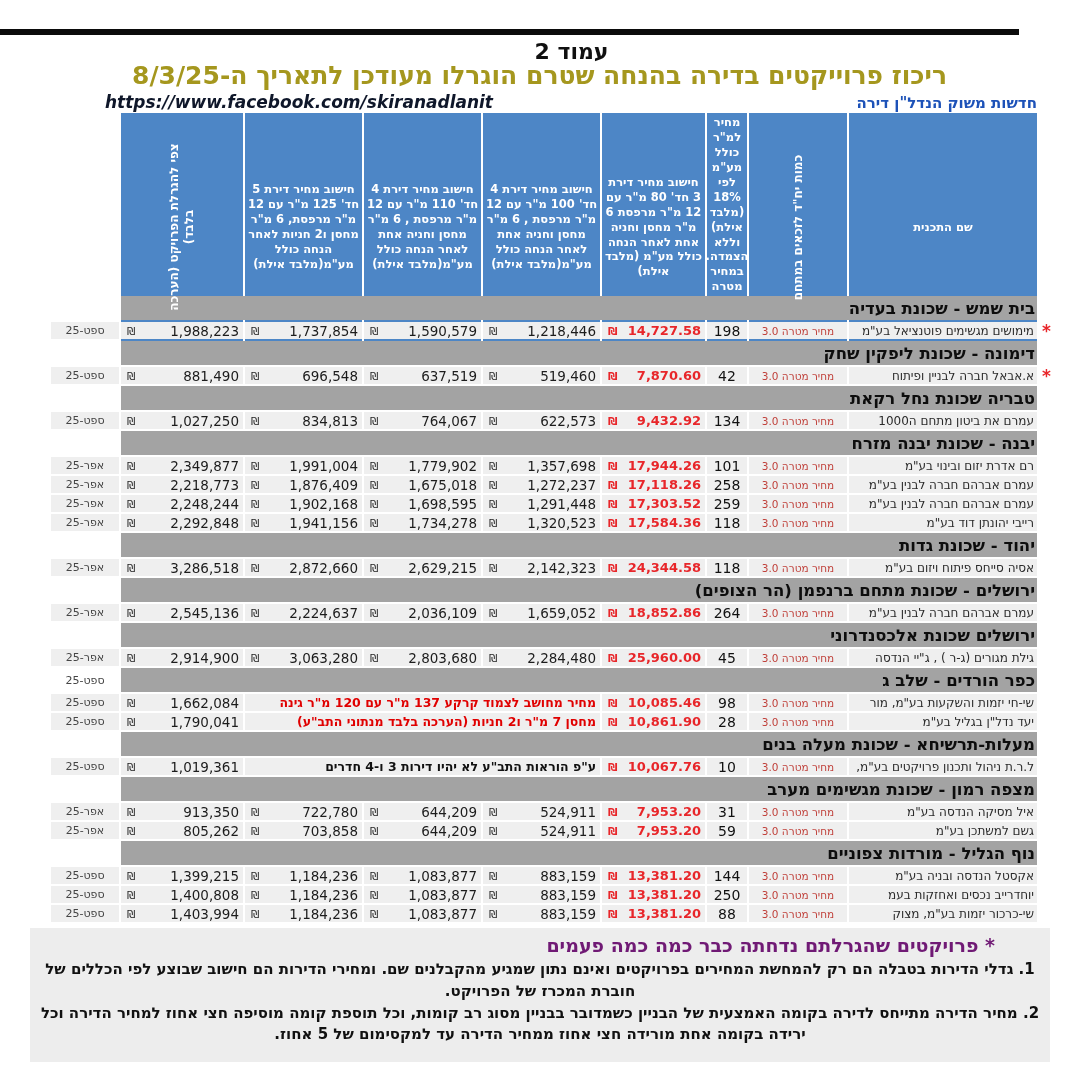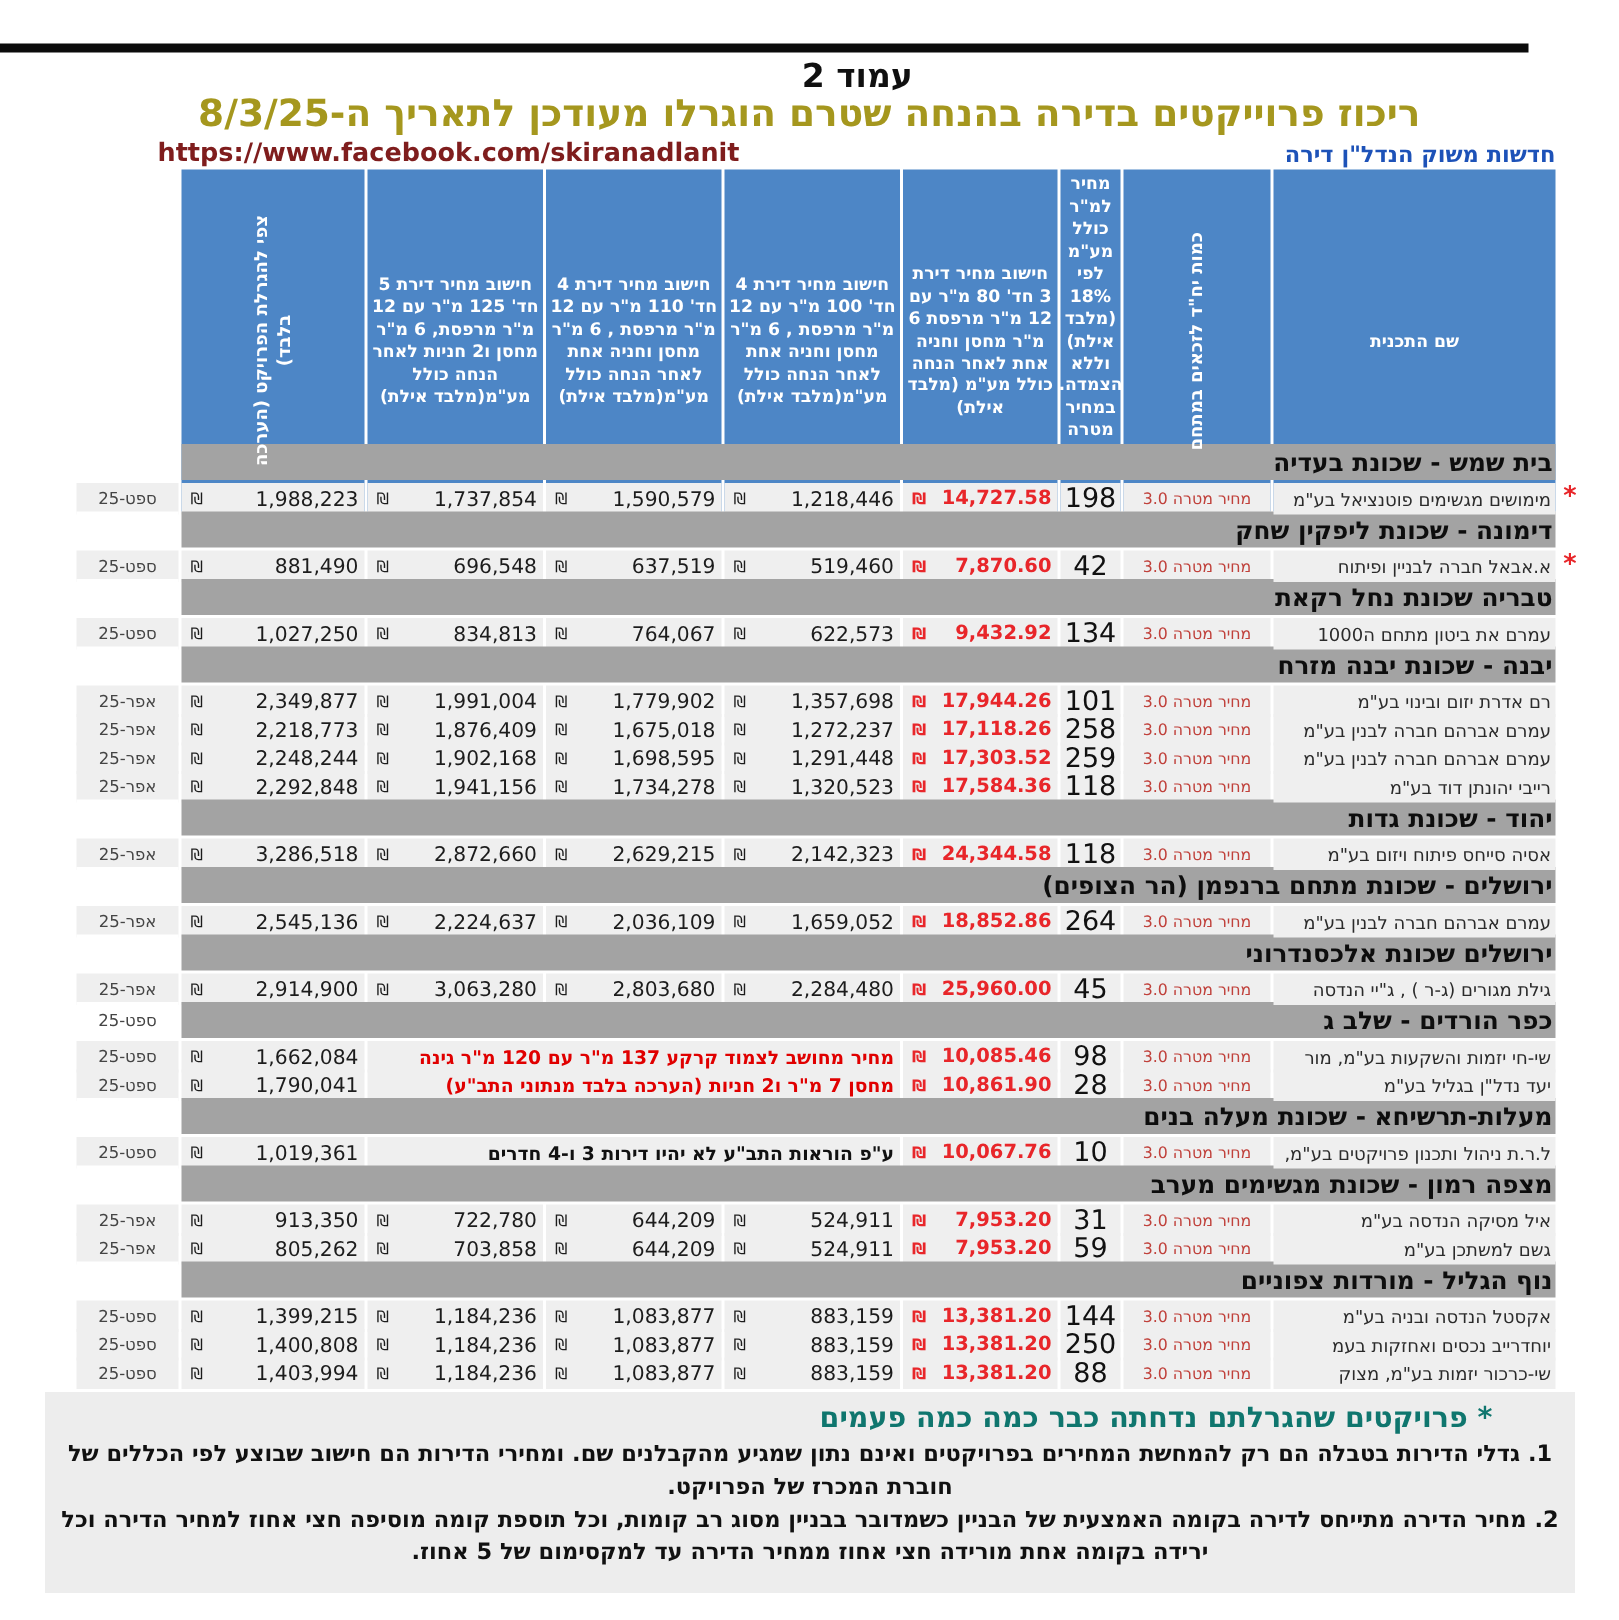--- a/index.html
+++ b/index.html
@@ -7,21 +7,21 @@
     width:1079px;height:1080px;position:relative;overflow:hidden;
     background:#ffffff;
     font-family:"DejaVu Sans","Liberation Sans",sans-serif;
   }
   .topbar{position:absolute;left:0;top:29px;width:1019px;height:6px;background:#0b0b0b;}
   .page-label{position:absolute;top:39px;left:0;width:1079px;text-align:center;
     font-weight:bold;font-size:22px;color:#101010;direction:rtl;padding-left:32px;}
   .title{position:absolute;top:61px;left:0;width:1079px;margin:0;text-align:center;
     font-weight:bold;font-size:25px;color:#a5971e;direction:rtl;}
   .url{position:absolute;top:92px;left:105px;width:370px;text-align:center;
-    font-weight:bold;font-size:17px;color:#7f1d1d;}
+    font-weight:bold;font-size:17px;color:#0f172a;font-style:italic;}
   .source{position:absolute;top:94px;left:830px;width:207px;text-align:right;
     font-weight:bold;font-size:15px;color:#1d52b8;direction:rtl;}
 
   .table{position:absolute;left:45px;top:113px;width:992px;}
   .trow{display:grid;grid-template-columns:188px 98px 40px 103px 117px 117px 117px 122px 68px;
     column-gap:2px;direction:rtl;}
   .thead{height:180px;margin-bottom:3px;}
   .hc{background:#4d86c6;color:#fff;font-weight:bold;font-size:11.5px;line-height:1.3;
     display:flex;align-items:center;justify-content:center;text-align:center;
     padding:2px 1px;direction:rtl;overflow:visible;}
@@ -30,34 +30,34 @@
   .tbody{display:flex;flex-direction:column;row-gap:2px;background:#fff;}
   .c{background:#efefef;display:flex;align-items:center;overflow:visible;}
   .trow.data{height:17px;}
   .trow.heading{height:24px;}
   .heading .hspan{grid-column:span 8;background:#a3a3a3;font-weight:bold;font-size:16.5px;
     color:#0d0d0d;justify-content:flex-start;padding-right:2px;direction:rtl;}
   .heading .date{background:#fff;}
   .dev{justify-content:flex-start;padding-right:3px;font-size:12px;color:#2b2b2b;position:relative;direction:rtl;}
   .star{position:absolute;right:-14px;top:-1px;color:#e8262a;font-weight:bold;font-size:17px;}
   .prog{justify-content:center;color:#c0413b;font-size:10.5px;direction:rtl;}
-  .units{justify-content:center;font-size:18px;color:#111;}
+  .units{justify-content:center;font-size:14px;color:#111;}
   .money{direction:ltr;justify-content:space-between;padding:0 4px 0 6px;
     font-size:13.5px;color:#1c1c1c;}
   .money .cur{font-size:10.5px;}
   .sqm{color:#e8262a;font-weight:bold;font-size:13px;}
   .date{justify-content:center;font-size:11px;color:#454545;direction:rtl;}
   .note3{grid-column:span 3;justify-content:flex-start;padding-right:4px;
     font-weight:bold;font-size:12.5px;direction:rtl;}
   .note3.red{color:#e00000;}
   .note3.black{color:#111;}
 
   .notes{position:absolute;left:30px;top:928px;width:1020px;height:134px;background:#ededed;}
   .note-star{padding:6px 55px 3px 0;text-align:right;direction:rtl;
-    font-weight:bold;font-size:19px;color:#0f766e;}
+    font-weight:bold;font-size:19px;color:#701a75;}
   .note{text-align:center;direction:rtl;font-weight:bold;font-size:15px;color:#111;
     line-height:1.45;padding:0 10px;}
 </style>
 </head>
 <body>
 
 <div class="topbar"></div>
 <div class="page-label">עמוד 2</div>
 <h1 class="title">ריכוז פרוייקטים בדירה בהנחה שטרם הוגרלו מעודכן לתאריך ה-8/3/25</h1>
 <div class="url">https://www.facebook.com/skiranadlanit</div>

